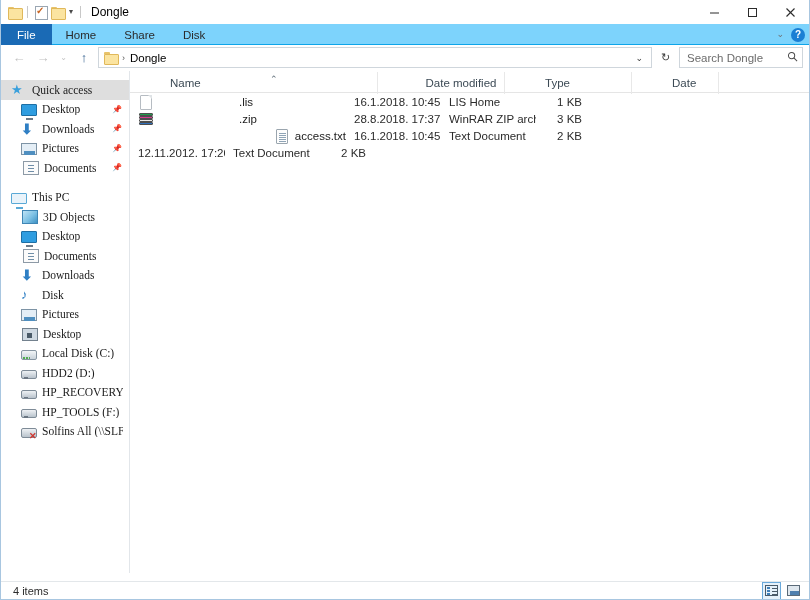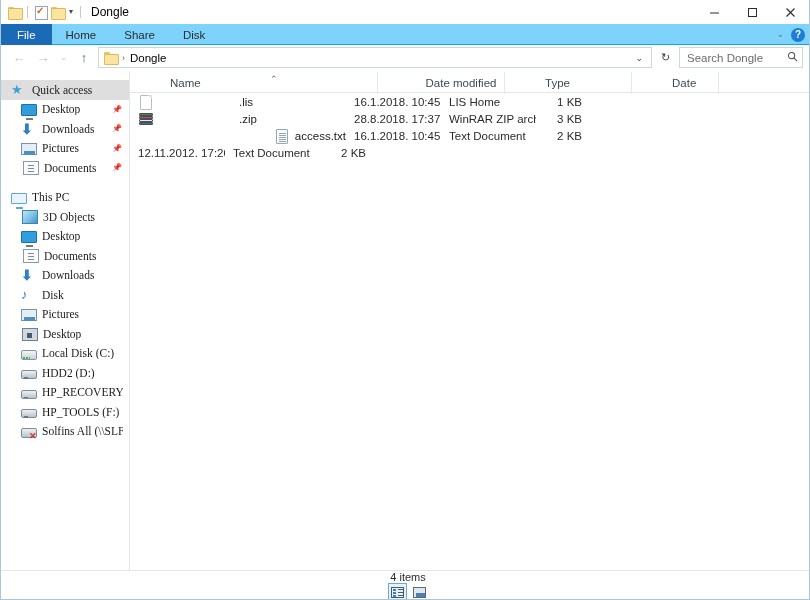--- a/index.html
+++ b/index.html
@@ -350,25 +350,25 @@
     position: absolute; left: 0; width: 14px; height: 3px;
     display: block; border: 1px solid #4d4d4d; border-radius: 1px;
   }
   .fi-rar i:nth-child(1) { top: 0px;  background: #1f9c4a; }
   .fi-rar i:nth-child(2) { top: 3px;  background: #d63b8f; }
   .fi-rar i:nth-child(3) { top: 6px;  background: #e9e9e9; }
   .fi-rar i:nth-child(4) { top: 9px;  background: #2f6fba; }
 
   
   .statusbar {
-    position: absolute; left: 0; right: 0; bottom: 0; height: 29px;
+    position: absolute; left: 0; right: 0; bottom: 0; height: 18px;
     background: #ffffff; border-top: 1px solid #e3e7ea;
     display: flex; align-items: center;
     padding: 0 6px 0 12px;
-    font-size: 11px; color: #2b2b2b; flex-direction: column;
+    font-size: 11px; color: #2b2b2b;
   }
   .status-spacer { flex: 1; }
   .viewbtns { display: flex; align-items: center; gap: 3px; }
   .vbtn {
     width: 19px; height: 18px; display: flex;
     align-items: center; justify-content: center;
     cursor: default; position: relative;
   }
   .vbtn.active { border: 1px solid #6aa9db; background: #e6f1fa; }
   .vb-details {

